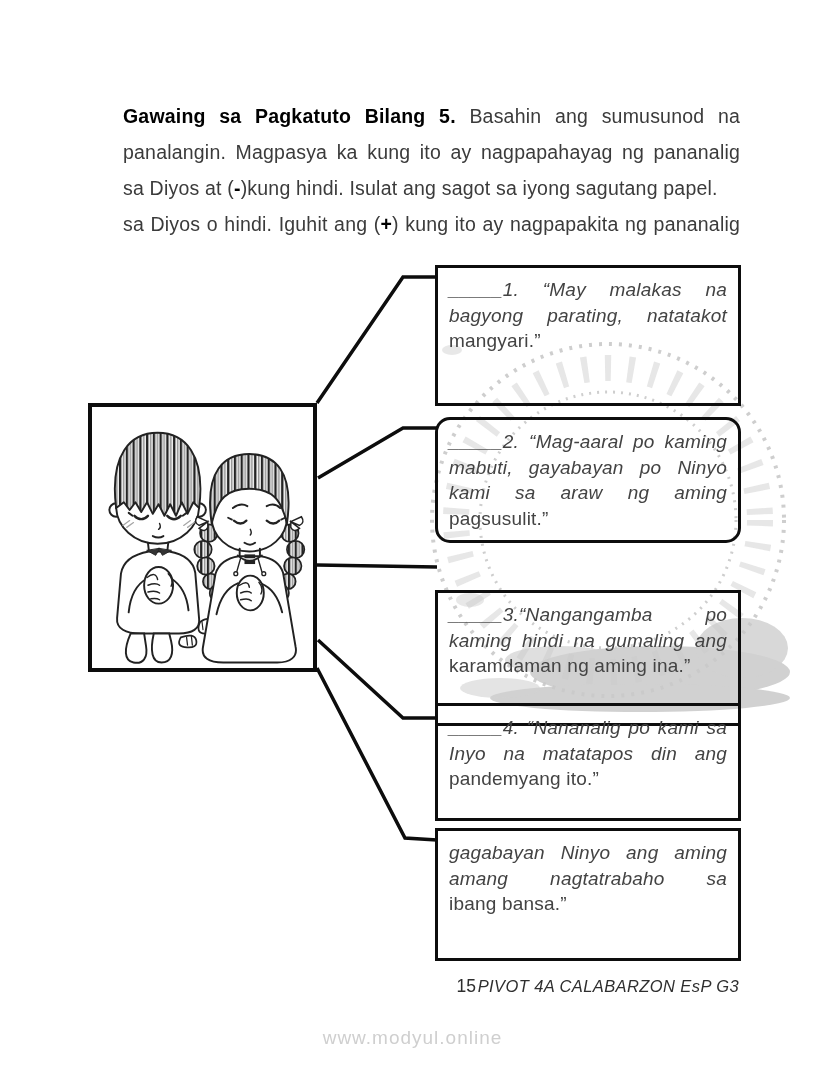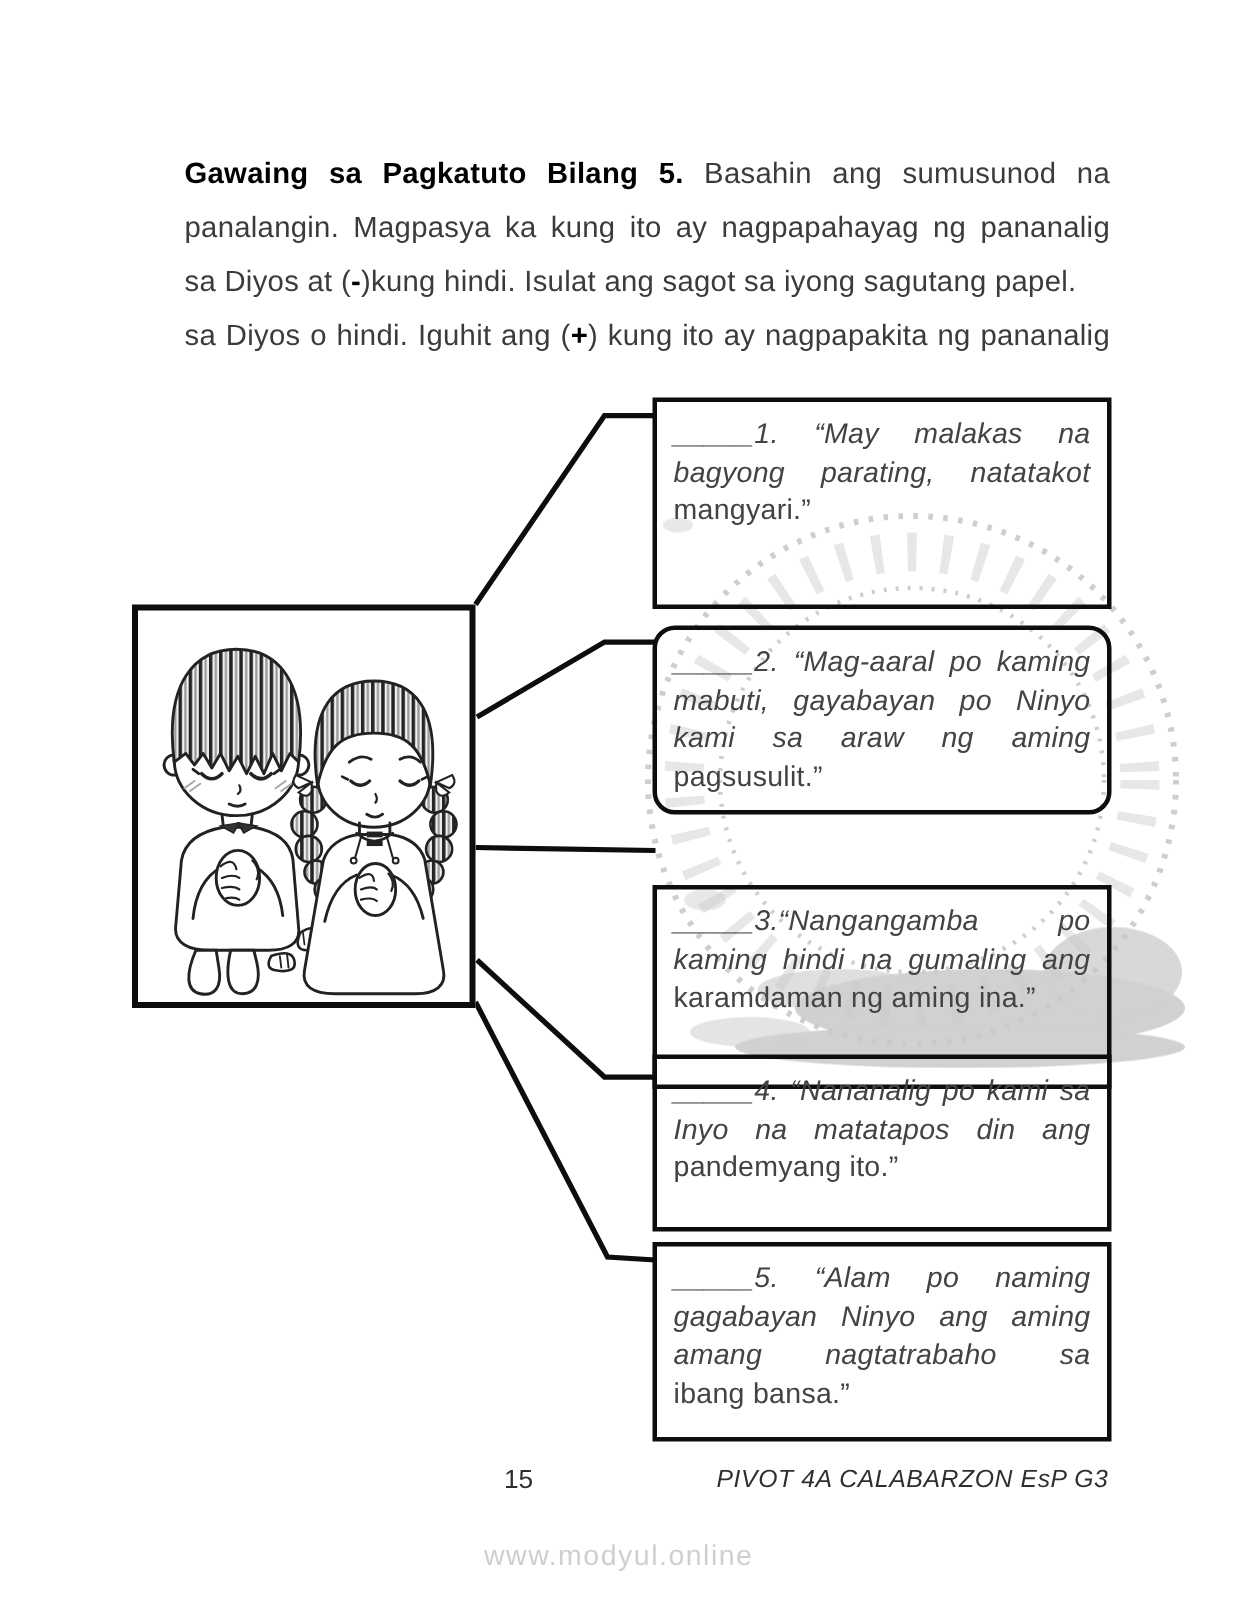--- a/index.html
+++ b/index.html
@@ -41,21 +41,21 @@
 
   
   .imgpanel {
     position:absolute; left:88px; top:403px; width:229px; height:269px;
     border:4px solid #0d0d0d; background:#ffffff; z-index:2;
   }
   .imgpanel svg { display:block; width:100%; height:100%; }
 
   
   .pagenum {
-    position:absolute; left:336px; top:976px; width:140px; text-align:left;
+    position:absolute; left:336px; top:976px; width:140px; text-align:right;
     font-size:17.5px; color:#2e2e2e; z-index:2;
   }
   .edition {
     position:absolute; right:86px; top:977px; font-size:16.5px; z-index:2;
     font-style:italic; color:#2f2f2f; letter-spacing:.4px;text-align:center;
   }
   .site {
     position:absolute; left:0; top:1027px; width:825px; text-align:center;
     font-size:19px; color:#cfcfcf; letter-spacing:1px; z-index:2;
   }
@@ -205,21 +205,20 @@
     <div class="aline">karamdaman ng aming ina.”</div>
   </div>
 
   <div class="abox b4">
     <div class="aline just">_____4. “Nananalig po kami sa</div>
     <div class="aline just">Inyo na matatapos din ang</div>
     <div class="aline">pandemyang ito.”</div>
   </div>
 
   <div class="abox b5">
-    <div class="aline just">_____5. “Alam po naming</div>
     <div class="aline just">gagabayan Ninyo ang aming</div>
     <div class="aline just">amang nagtatrabaho sa</div>
     <div class="aline">ibang bansa.”</div>
   </div>
 
   <div class="pagenum">15</div>
   <div class="edition">PIVOT 4A CALABARZON EsP G3</div>
   <div class="site">www.modyul.online</div>
 
 </div>

